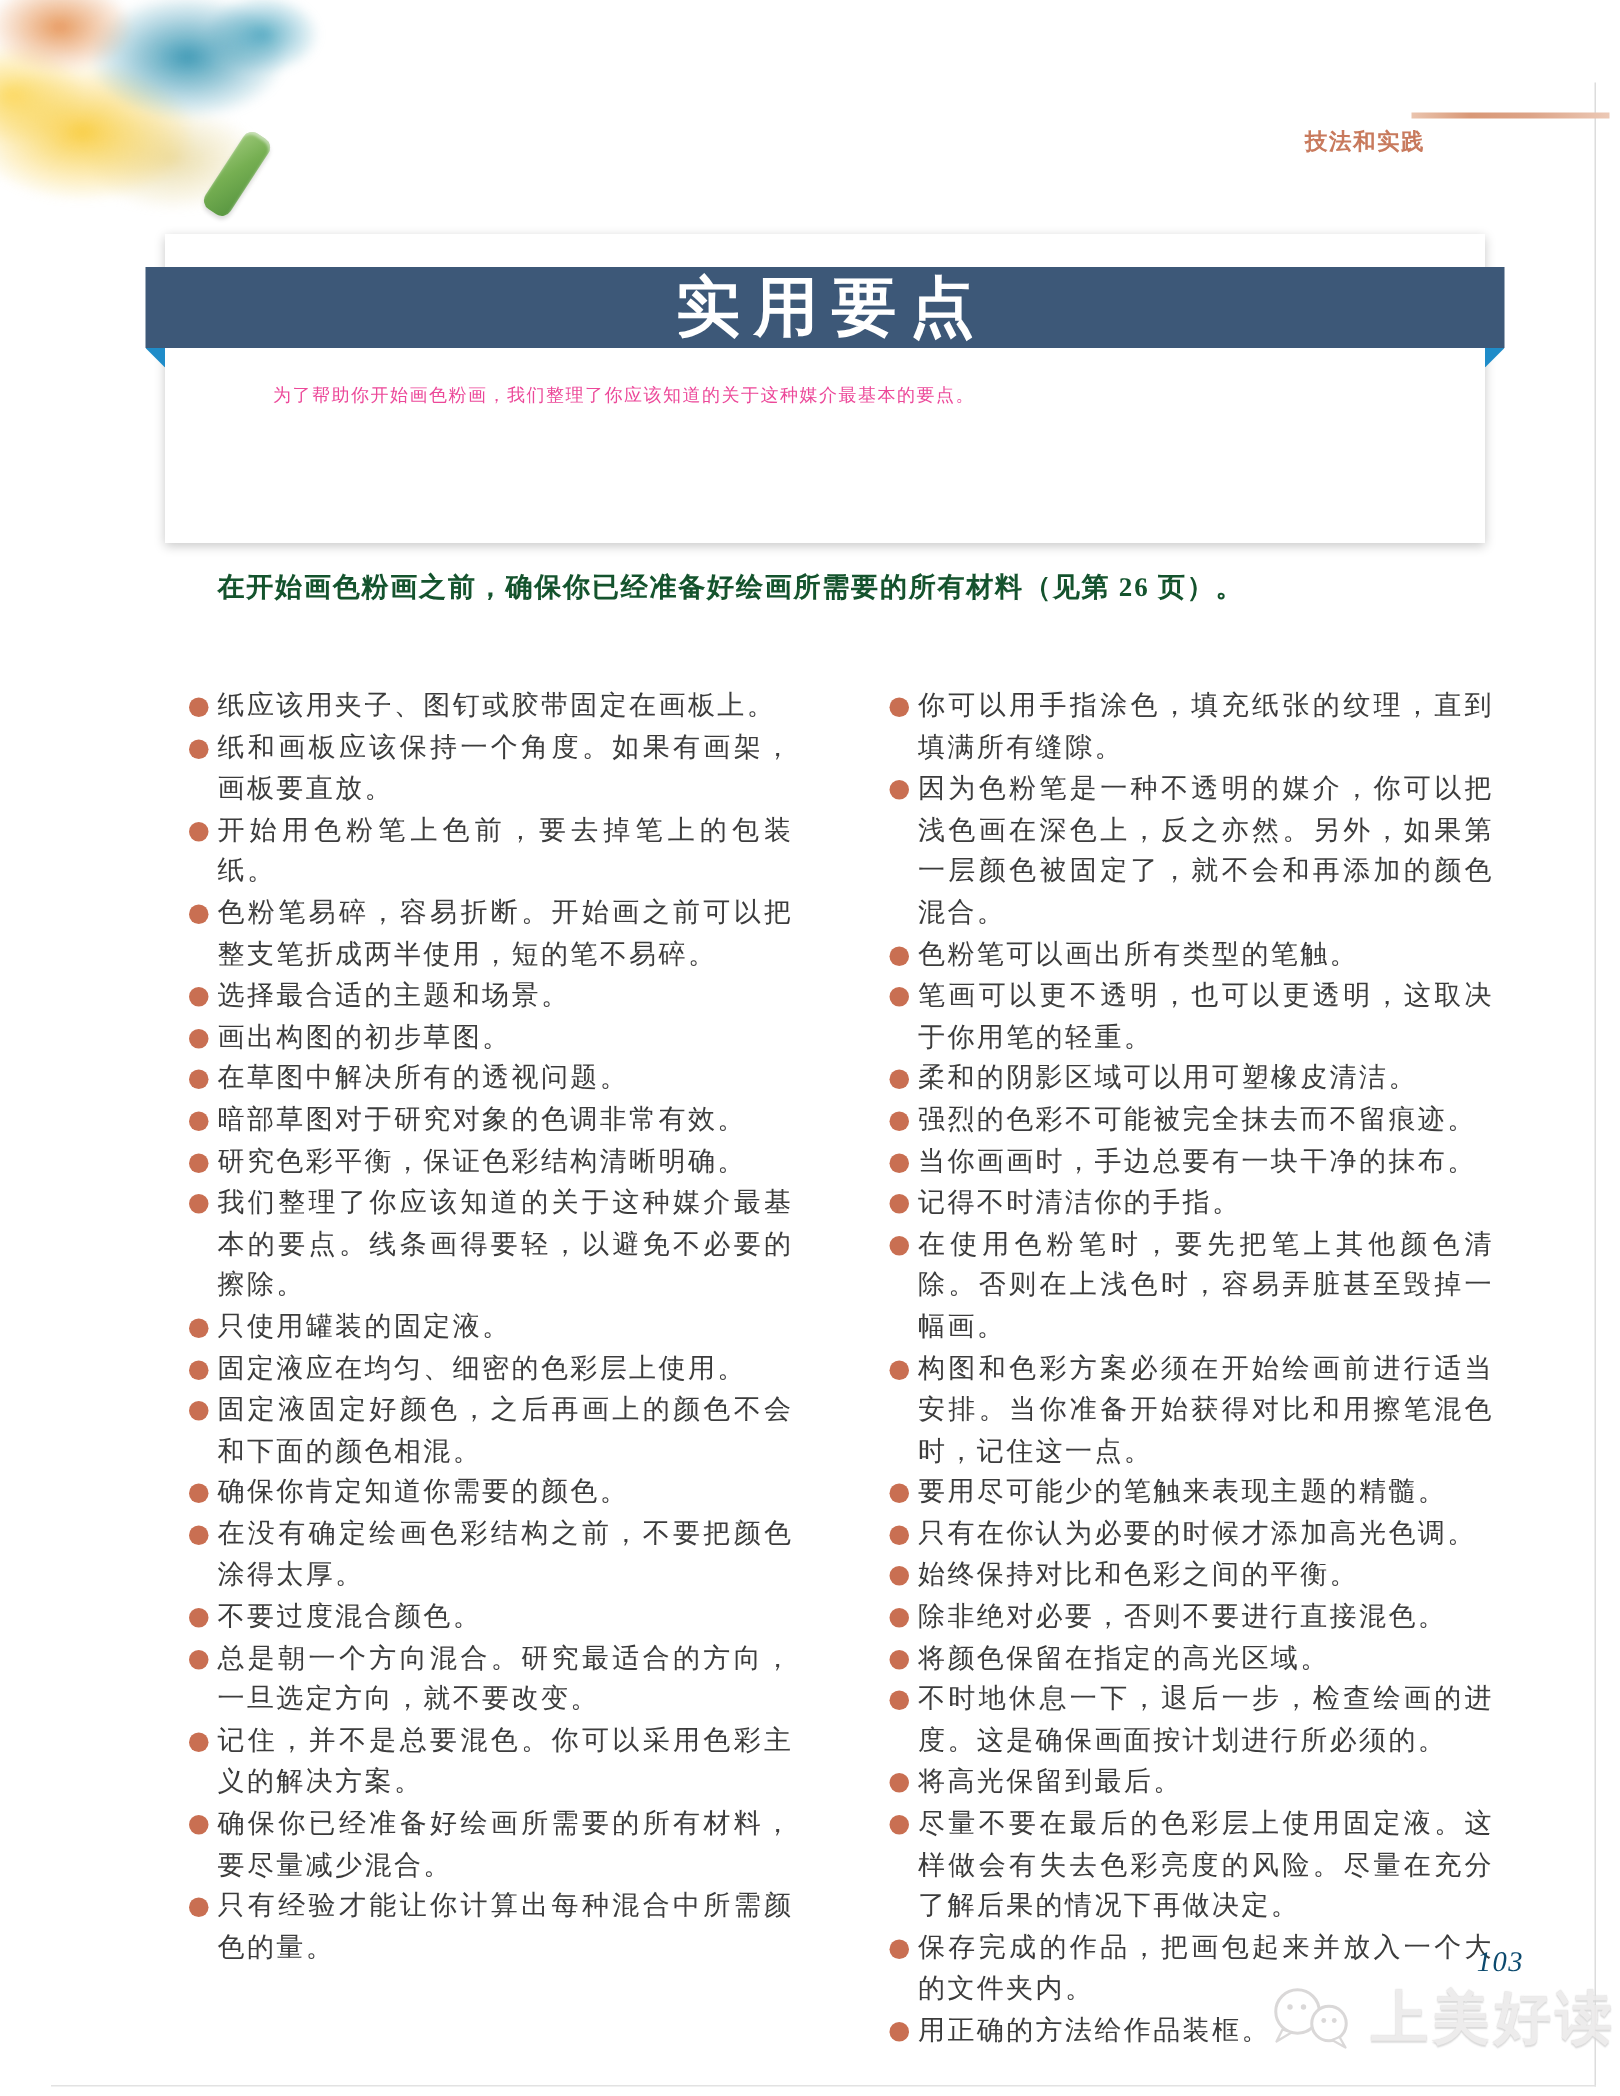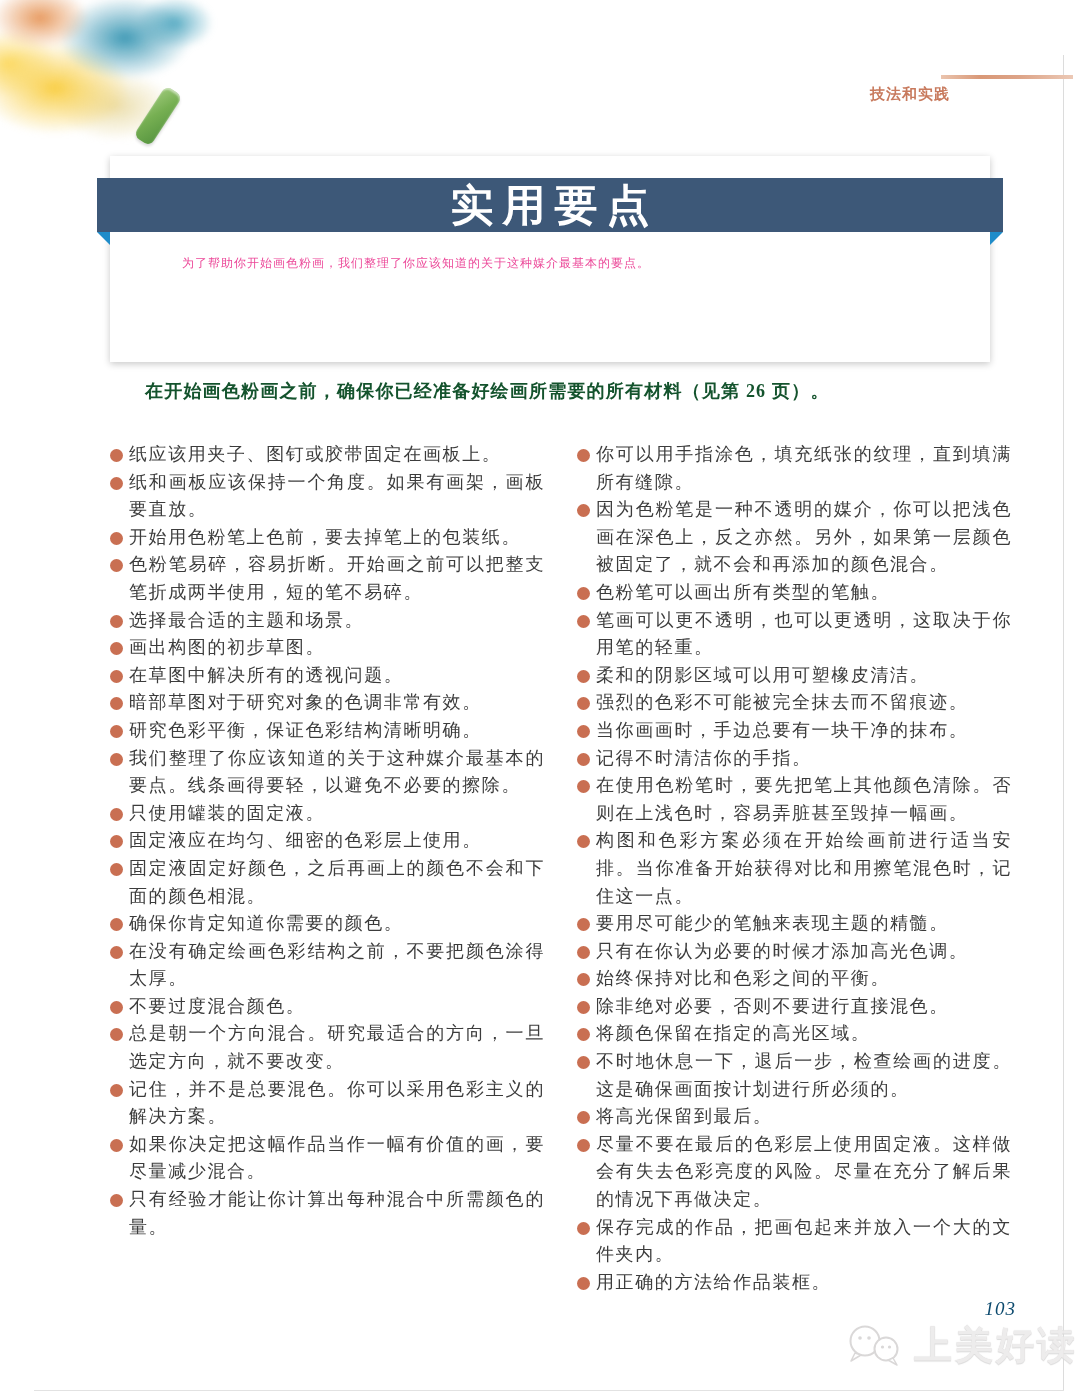--- a/index.html
+++ b/index.html
@@ -80,21 +80,21 @@
     position:absolute;left:145px;top:379px;width:830px;
     font-size:18px;font-weight:bold;letter-spacing:1.2px;color:#14532d;
   }
 
   
   .columns{
     position:absolute;left:110px;top:441px;width:902px;
     display:flex;gap:32px;
   }
   .col{flex:1 1 0;min-width:0;}
-  ul.points{list-style:none;margin:0;padding:0;font-family:Liberation Serif, serif;}
+  ul.points{list-style:none;margin:16px;padding:0;font-family:Liberation Serif, serif;}
   li.point{
     position:relative;margin:0;padding-left:19px;
     font-size:18px;letter-spacing:1.6px;line-height:27.6px;
     text-align:justify;color:#3c3c3c;
   }
   .bullet{
     position:absolute;left:0;top:8px;width:13px;height:13px;border-radius:50%;
     background:#c96f52;
   }
 
@@ -156,21 +156,21 @@
           <li class="point"><span class="bullet"></span><span>研究色彩平衡，保证色彩结构清晰明确。</span></li>
           <li class="point"><span class="bullet"></span><span>我们整理了你应该知道的关于这种媒介最基本的要点。线条画得要轻，以避免不必要的擦除。</span></li>
           <li class="point"><span class="bullet"></span><span>只使用罐装的固定液。</span></li>
           <li class="point"><span class="bullet"></span><span>固定液应在均匀、细密的色彩层上使用。</span></li>
           <li class="point"><span class="bullet"></span><span>固定液固定好颜色，之后再画上的颜色不会和下面的颜色相混。</span></li>
           <li class="point"><span class="bullet"></span><span>确保你肯定知道你需要的颜色。</span></li>
           <li class="point"><span class="bullet"></span><span>在没有确定绘画色彩结构之前，不要把颜色涂得太厚。</span></li>
           <li class="point"><span class="bullet"></span><span>不要过度混合颜色。</span></li>
           <li class="point"><span class="bullet"></span><span>总是朝一个方向混合。研究最适合的方向，一旦选定方向，就不要改变。</span></li>
           <li class="point"><span class="bullet"></span><span>记住，并不是总要混色。你可以采用色彩主义的解决方案。</span></li>
-          <li class="point"><span class="bullet"></span><span>如果你决定把这幅作品当作一幅有价值的画，要尽量减少混合。</span></li>
+          <li class="point"><span class="bullet"></span><span>确保你已经准备好绘画所需要的所有材料，要尽量减少混合。</span></li>
           <li class="point"><span class="bullet"></span><span>只有经验才能让你计算出每种混合中所需颜色的量。</span></li>
         </ul>
     </div>
     <div class="col">
       <ul class="points">
           <li class="point"><span class="bullet"></span><span>你可以用手指涂色，填充纸张的纹理，直到填满所有缝隙。</span></li>
           <li class="point"><span class="bullet"></span><span>因为色粉笔是一种不透明的媒介，你可以把浅色画在深色上，反之亦然。另外，如果第一层颜色被固定了，就不会和再添加的颜色混合。</span></li>
           <li class="point"><span class="bullet"></span><span>色粉笔可以画出所有类型的笔触。</span></li>
           <li class="point"><span class="bullet"></span><span>笔画可以更不透明，也可以更透明，这取决于你用笔的轻重。</span></li>
           <li class="point"><span class="bullet"></span><span>柔和的阴影区域可以用可塑橡皮清洁。</span></li>

